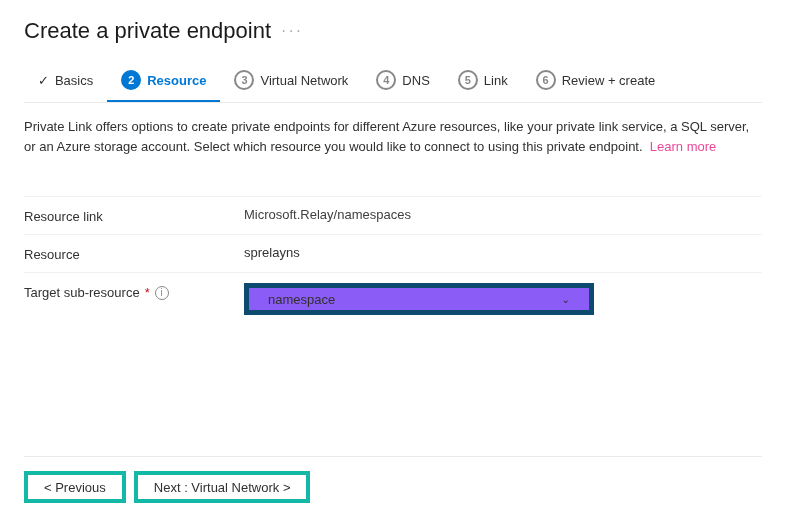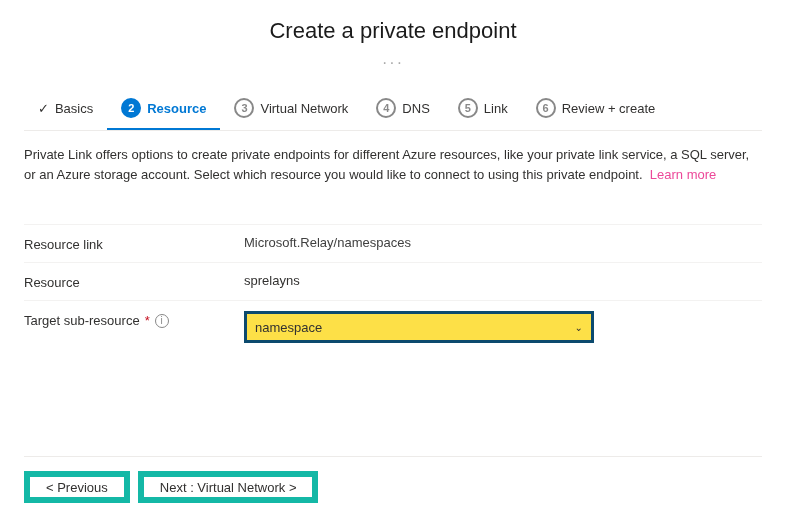--- a/index.html
+++ b/index.html
@@ -18,21 +18,20 @@
       display: flex;
       flex-direction: column;
       background: #fff;
       padding: 18px 24px 0 24px;
     }
     .page-header {
       display: flex;
       align-items: center;
       gap: 10px;
       margin-bottom: 18px;
-      flex-direction: column;
     }
     .page-title {
       font-size: 22px;
       font-weight: 300;
       color: #1b1b1b;
     }
     .page-title-ellipsis {
       font-size: 16px;
       color: #aaa;
       letter-spacing: 2px;
@@ -138,26 +137,26 @@
       font-size: 13px;
       color: #323130;
     }
     .form-value.orange-value {
       color: #404040;
     }
     
     .dropdown {
       width: 350px;
       height: 32px;
-      border: 3px solid #0c4a6e;
-      background: #fde047;
+      border: 5px solid #0c4a6e;
+      background: #8b5cf6;
       display: flex;
       align-items: center;
       justify-content: space-between;
-      padding: 0 8px;
+      padding: 0 19px;
       cursor: pointer;
     }
     .dropdown-text {
       font-size: 13px;
       color: #323130;
     }
     .dropdown-arrow {
       font-size: 10px;
       color: #323130;
     }
@@ -168,21 +167,21 @@
       display: flex;
       gap: 8px;
       align-items: center;
       margin-top: auto;
     }
     .btn {
       height: 32px;
       padding: 0 16px;
       font-size: 13px;
       cursor: pointer;
-      border: 6px solid #14b8a6;
+      border: 4px solid #14b8a6;
       background: #fff;
       color: #323130;
       display: flex;
       align-items: center;
       justify-content: center;
     }
     .form-divider {
       border: none;
       border-top: 1px solid #f3f2f1;
       margin: 0;

